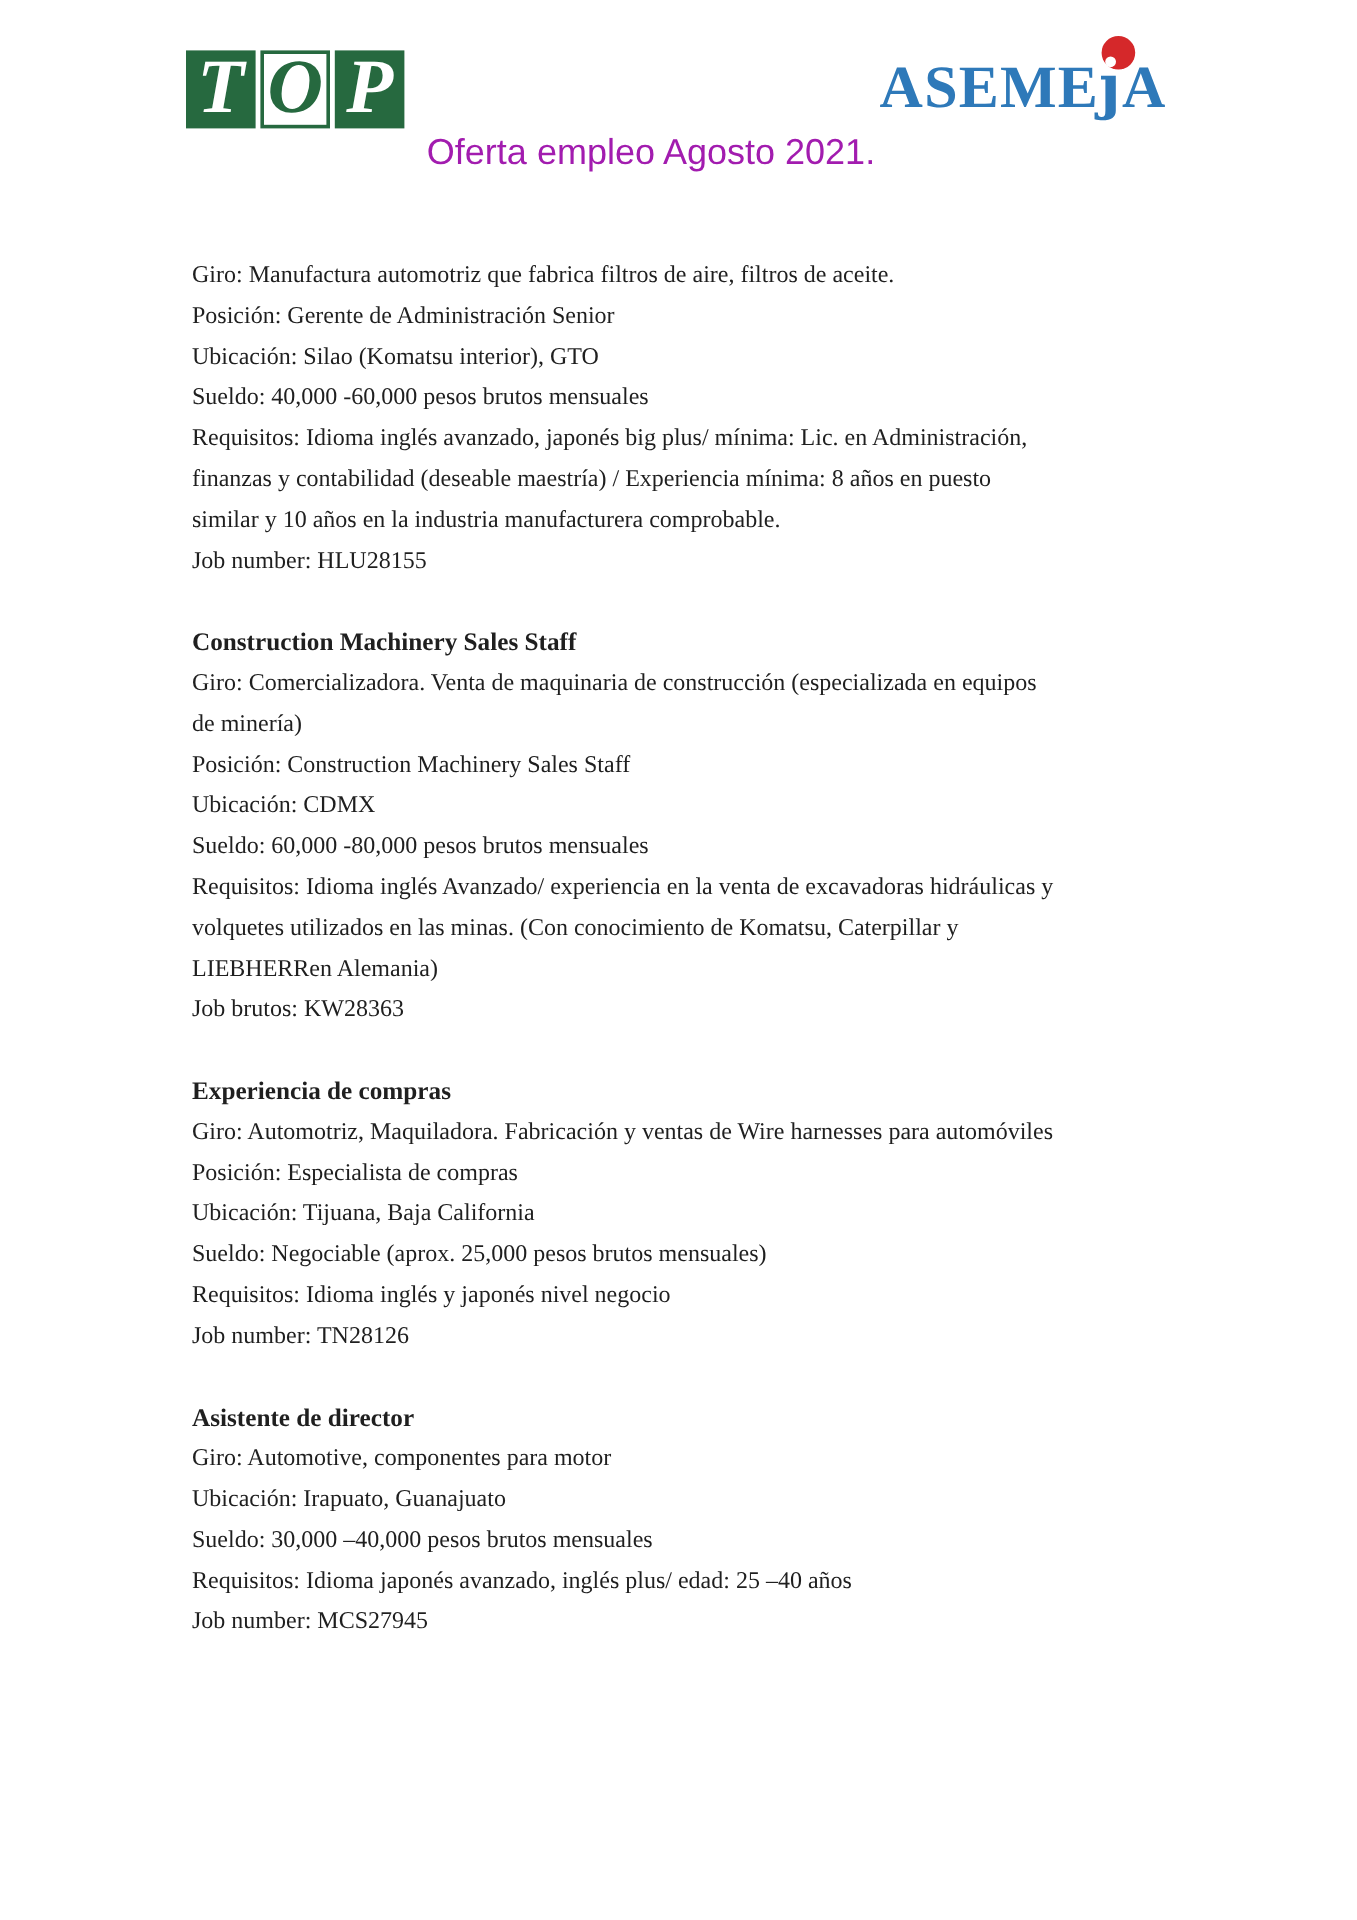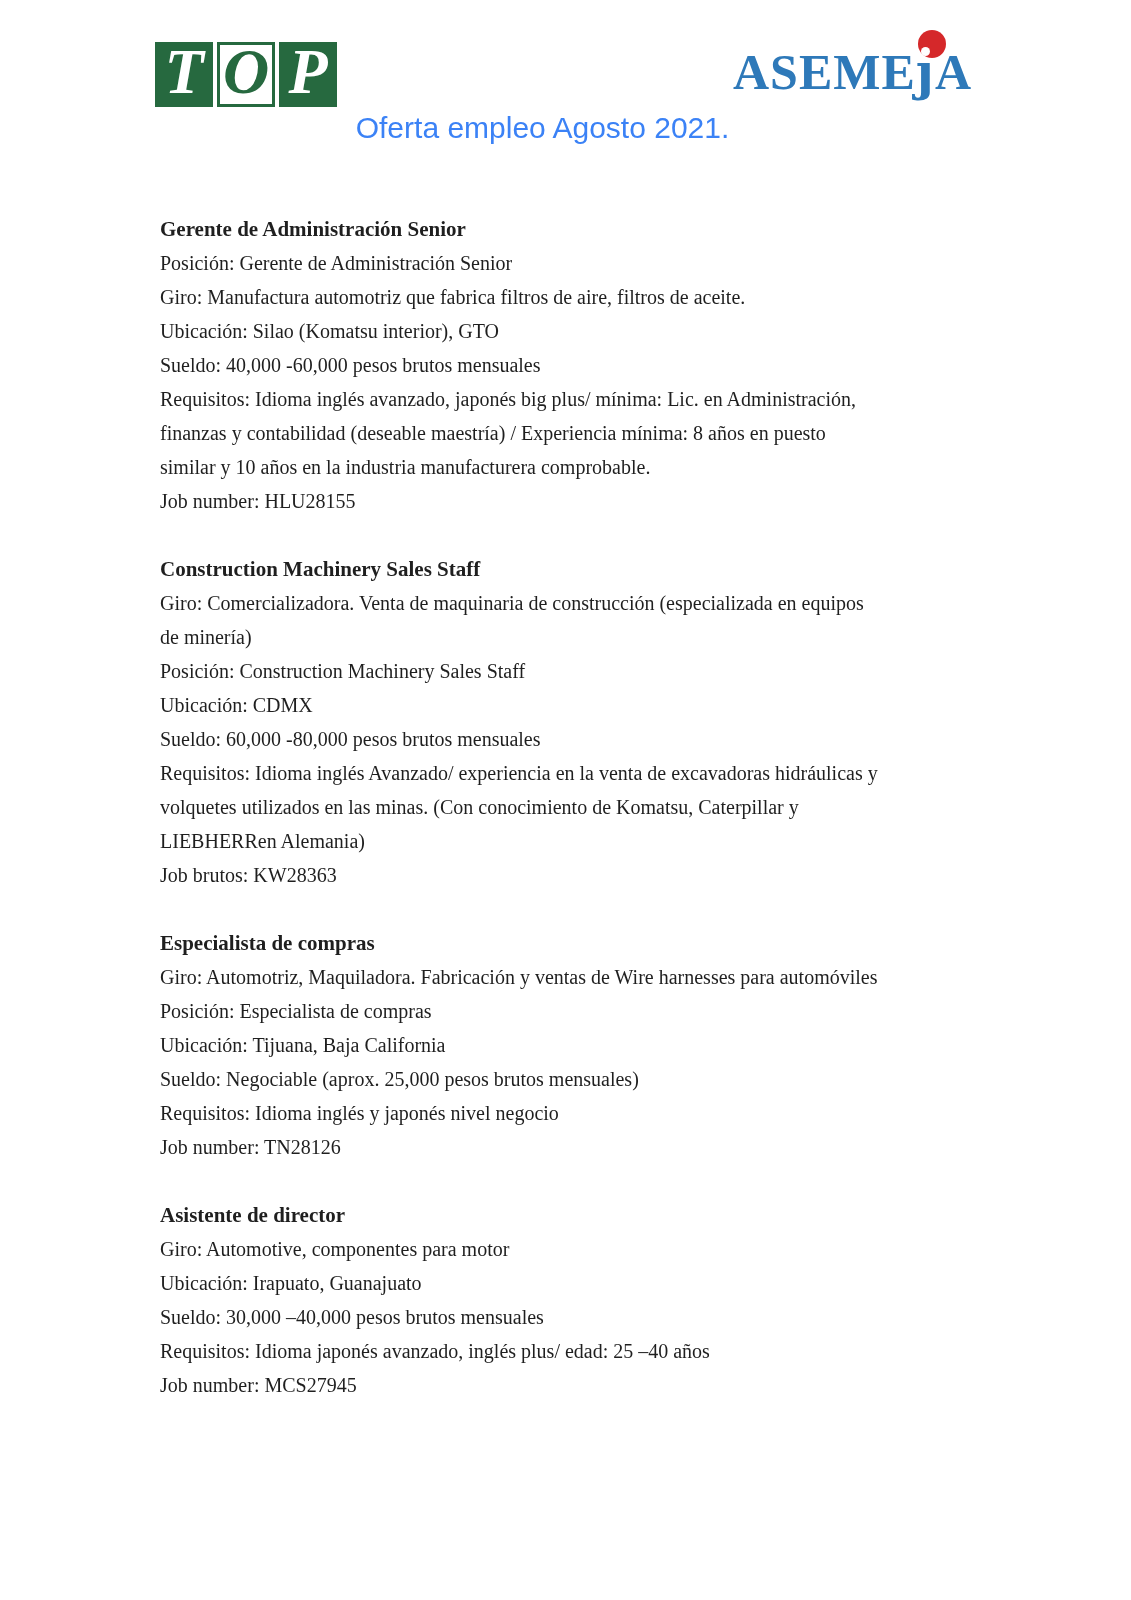--- a/index.html
+++ b/index.html
@@ -57,21 +57,21 @@
     width:9px;height:9px;border-radius:50%;
     background:#ffffff;
   }
   
   .doc-title{
     position:absolute;top:110px;left:0;
     width:1085px;
     text-align:center;
     font-family:"Liberation Sans",sans-serif;
     font-size:30px;line-height:1.2;
-    color:#3b82f6;
+    color:#a21caf;
   }
   
   .content{
     position:absolute;left:160px;top:212px;
     width:850px;
     font-size:20px;
     line-height:34px;
   }
   .job{margin:0 0 34px 0;}
   .job h2{
@@ -96,23 +96,22 @@
     <span class="sq filled">P</span>
   </div>
 
   <div class="asemeja-logo"><span>ASEME</span><span class="j-wrap"><span class="dot"></span><span>ȷ</span></span><span>A</span></div>
 
   <div class="doc-title">Oferta empleo Agosto 2021.</div>
 
   <div class="content">
 
     <div class="job">
-      <h2>Gerente de Administración Senior</h2>
+      <p>Giro: Manufactura automotriz que fabrica filtros de aire, filtros de aceite.</p>
       <p>Posición: Gerente de Administración Senior</p>
-      <p>Giro: Manufactura automotriz que fabrica filtros de aire, filtros de aceite.</p>
       <p>Ubicación: Silao (Komatsu interior), GTO</p>
       <p>Sueldo: 40,000 -60,000 pesos brutos mensuales</p>
       <p>Requisitos: Idioma inglés avanzado, japonés big plus/ mínima: Lic. en Administración,
 finanzas y contabilidad (deseable maestría) / Experiencia mínima: 8 años en puesto
 similar y 10 años en la industria manufacturera comprobable.</p>
       <p>Job number: HLU28155</p>
     </div>
 
     <div class="job">
       <h2>Construction Machinery Sales Staff</h2>
@@ -121,21 +120,21 @@
       <p>Posición: Construction Machinery Sales Staff</p>
       <p>Ubicación: CDMX</p>
       <p>Sueldo: 60,000 -80,000 pesos brutos mensuales</p>
       <p>Requisitos: Idioma inglés Avanzado/ experiencia en la venta de excavadoras hidráulicas y
 volquetes utilizados en las minas. (Con conocimiento de Komatsu, Caterpillar y
 LIEBHERRen Alemania)</p>
       <p>Job brutos: KW28363</p>
     </div>
 
     <div class="job">
-      <h2>Especialista de compras</h2>
+      <h2>Experiencia de compras</h2>
       <p>Giro: Automotriz, Maquiladora. Fabricación y ventas de Wire harnesses para automóviles</p>
       <p>Posición: Especialista de compras</p>
       <p>Ubicación: Tijuana, Baja California</p>
       <p>Sueldo: Negociable (aprox. 25,000 pesos brutos mensuales)</p>
       <p>Requisitos: Idioma inglés y japonés nivel negocio</p>
       <p>Job number: TN28126</p>
     </div>
 
     <div class="job">
       <h2>Asistente de director</h2>

